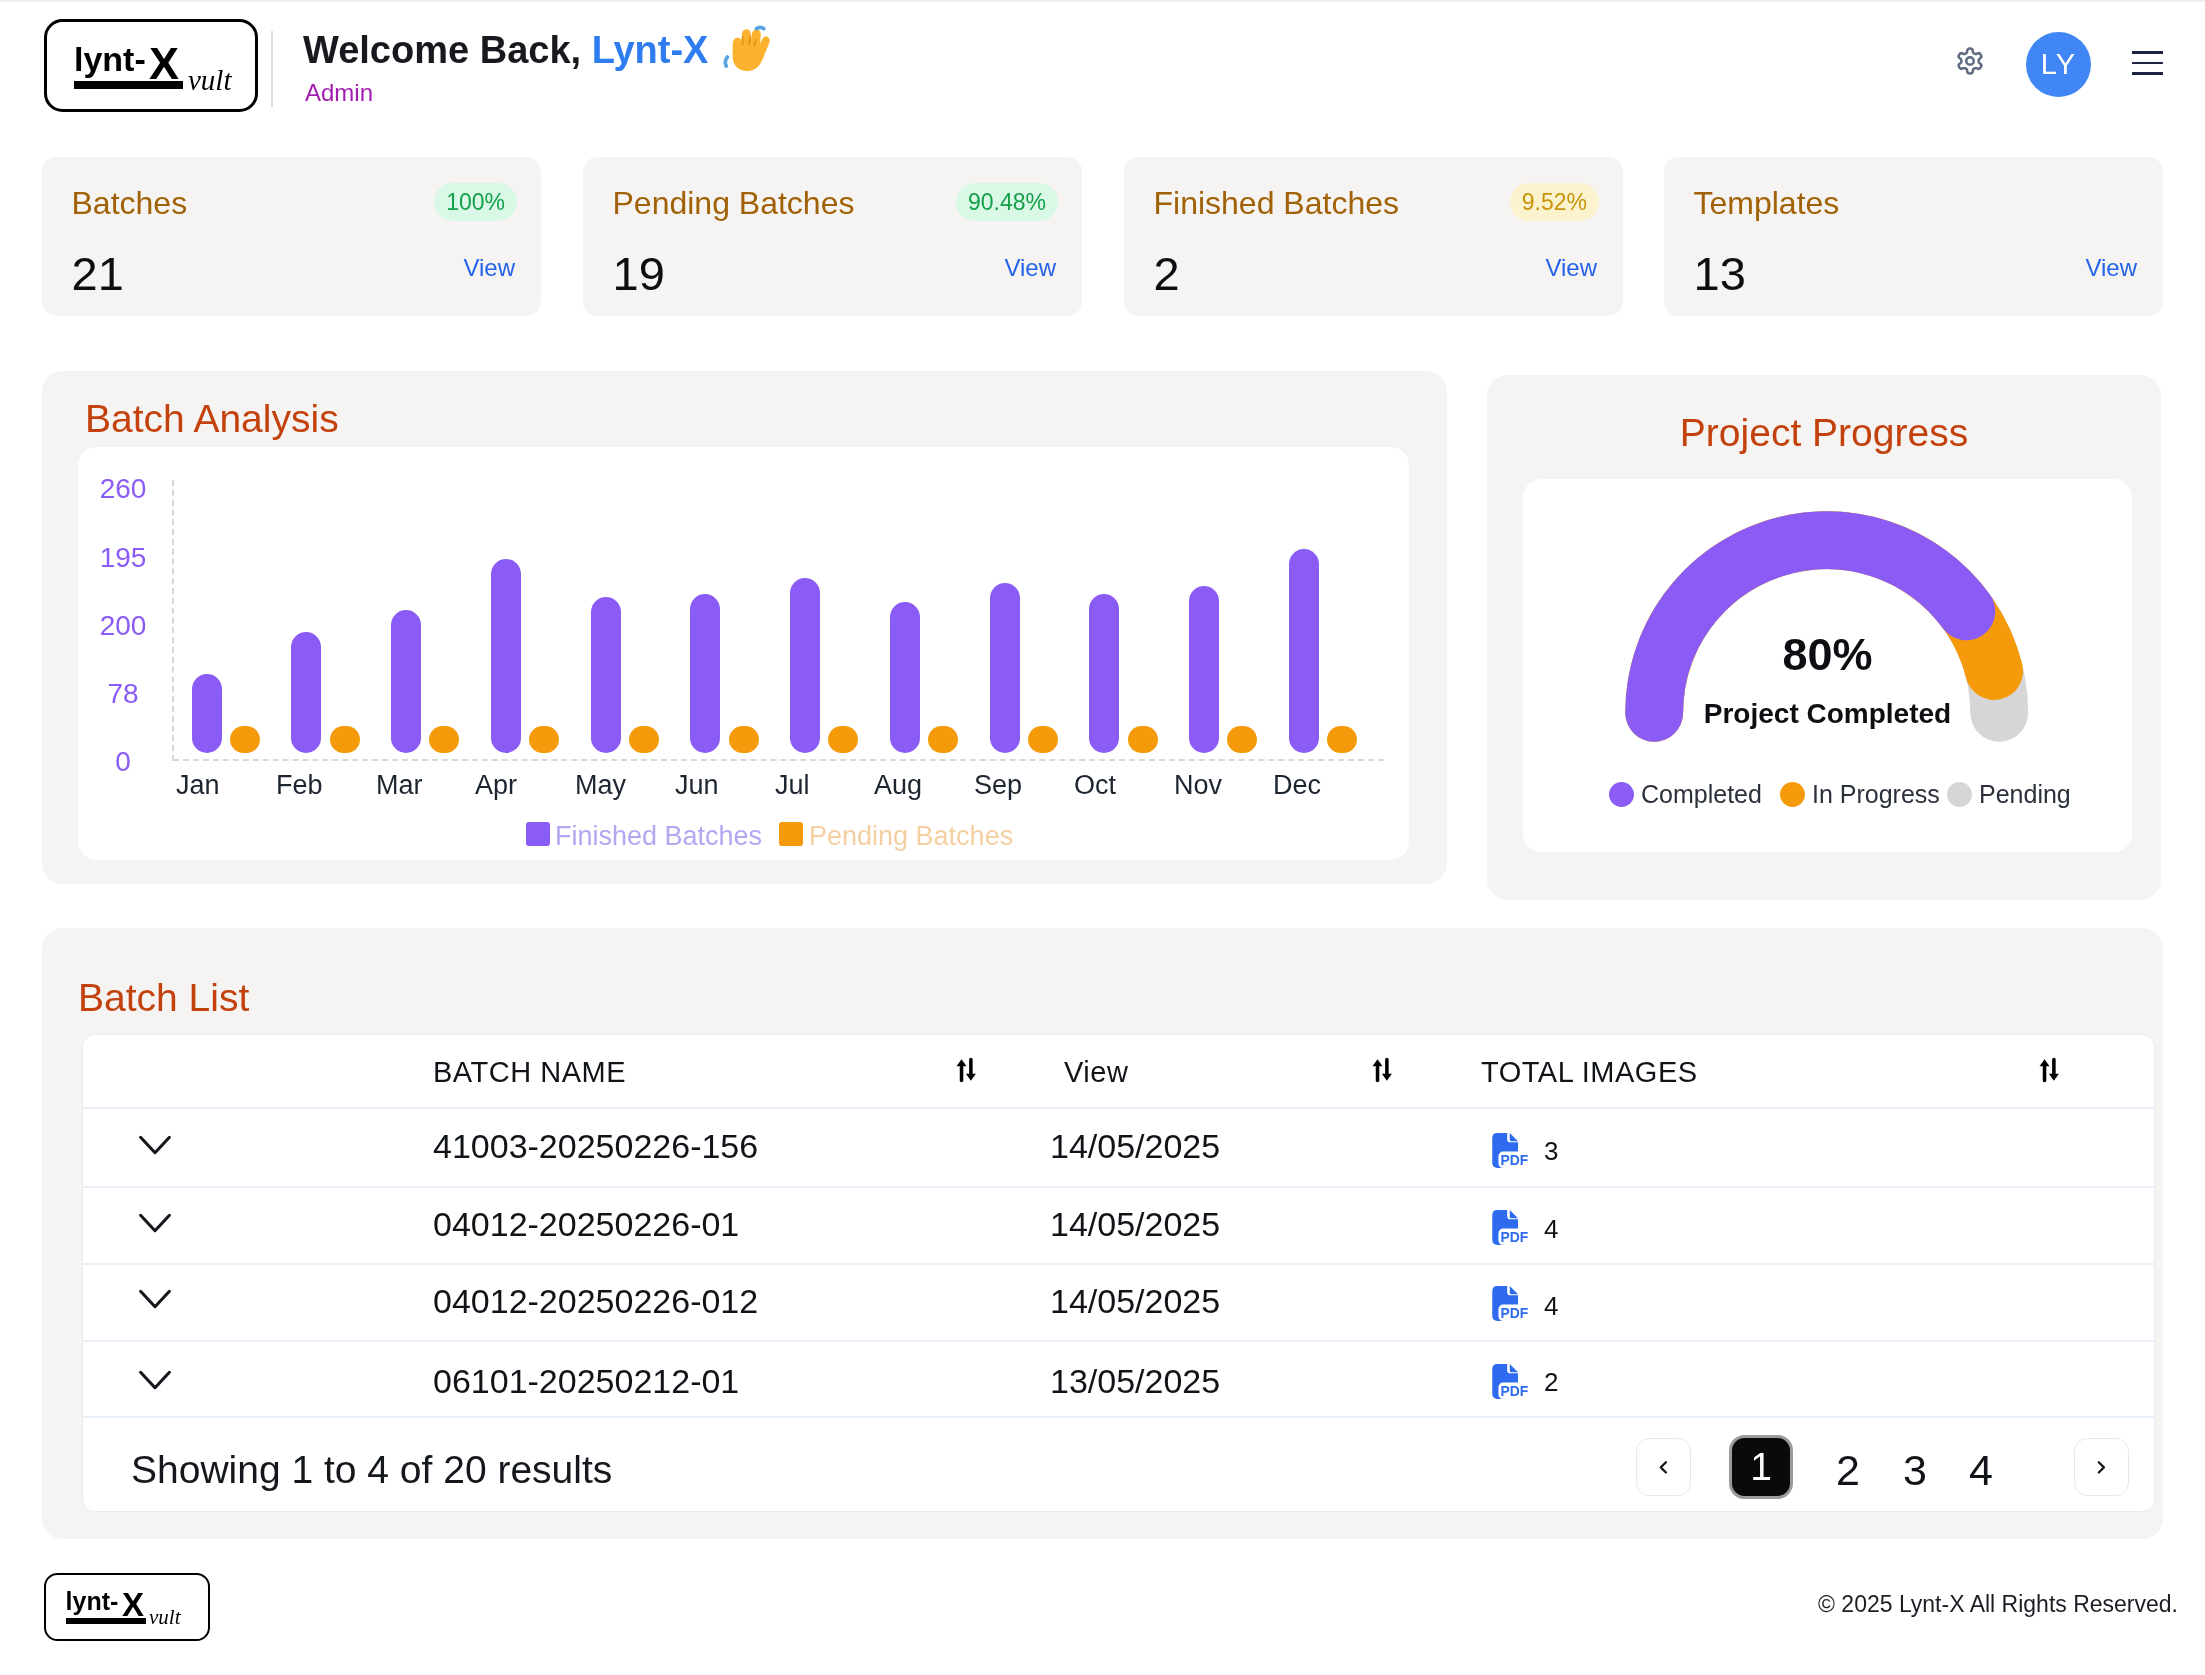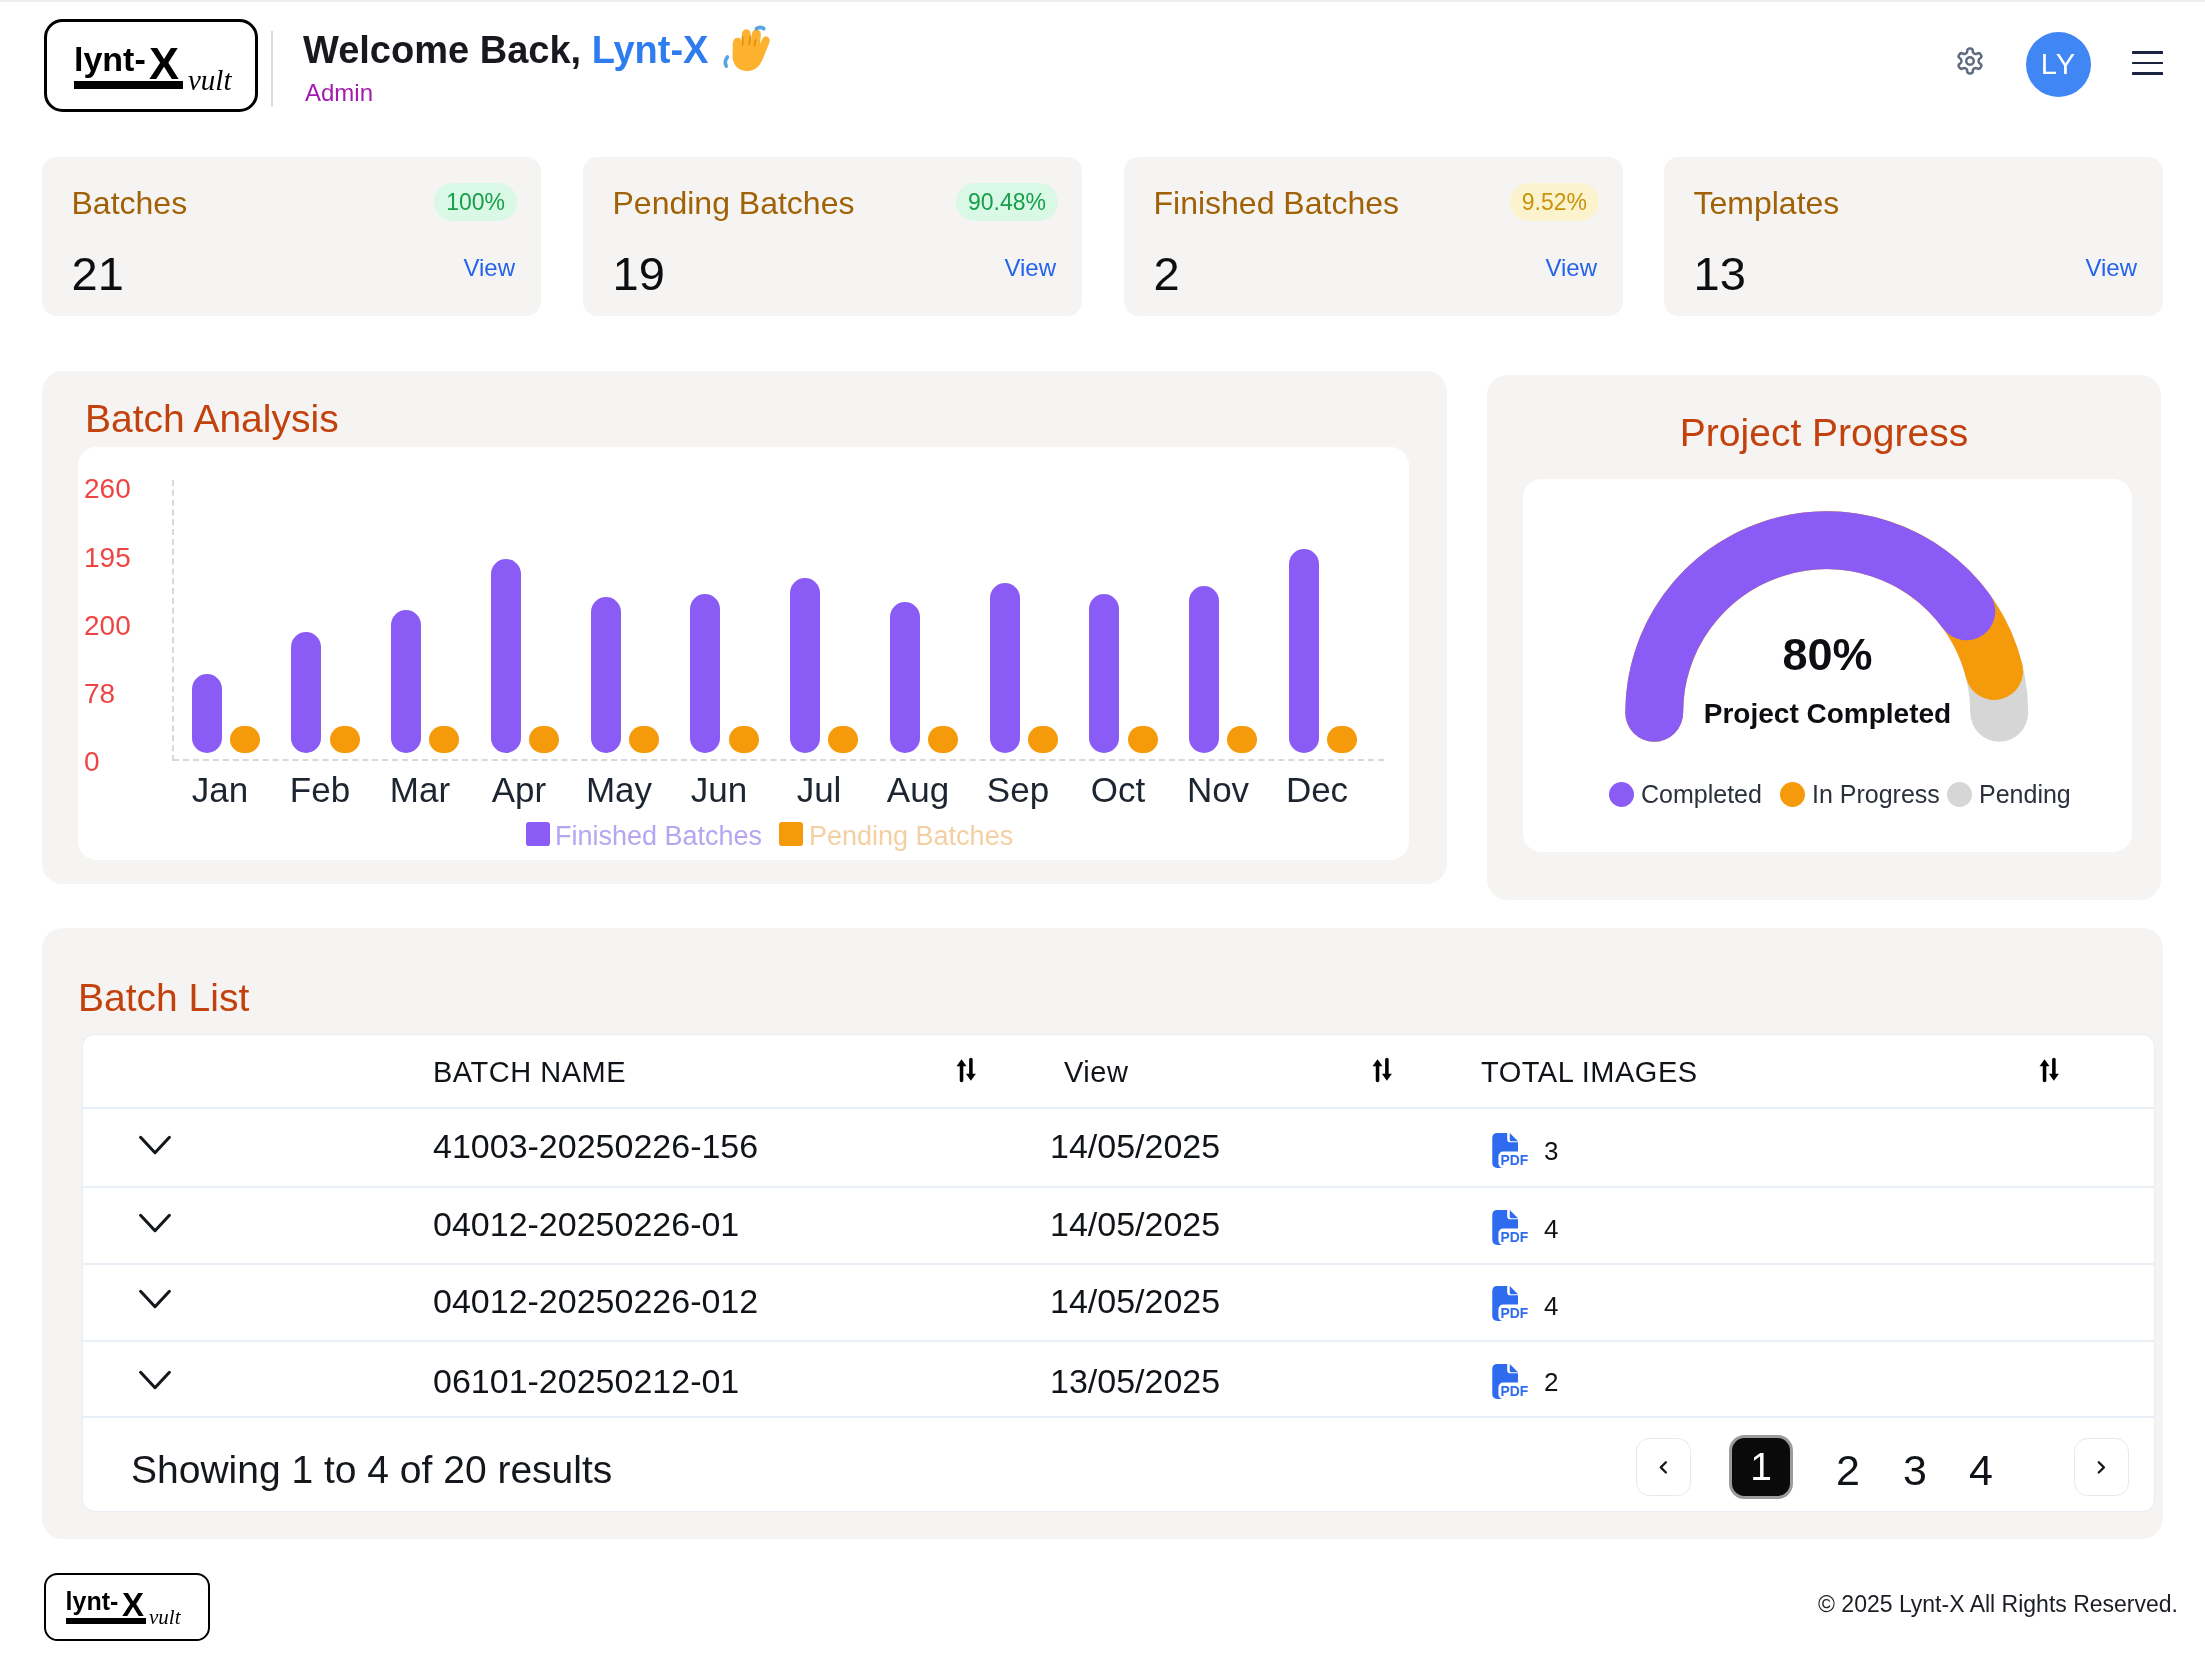--- a/index.html
+++ b/index.html
@@ -31,22 +31,22 @@
 .card .num{position:absolute;left:29.5px;top:246px;font-size:47px;font-weight:400;color:#0c0e12;line-height:1;top:250px}
 .card .badge{position:absolute;right:24px;top:26px;height:38px;border-radius:19px;font-size:23px;display:flex;align-items:center;padding:0 12px;line-height:1}
 .card .view{position:absolute;right:26px;top:254px;font-size:24px;color:#2563eb;line-height:1}
 .bgreen{background:#d9f8e5;color:#16a04b}
 .byellow{background:#fbf3cd;color:#c9940c}
 
 .seccard{position:absolute;background:#f5f4f2;border-radius:20.7px}
 .white{position:absolute;background:#fff;border-radius:18.6px}
 .sectitle{position:absolute;font-size:39px;color:#c2410c;line-height:1}
 
-.ylab{position:absolute;width:78px;text-align:left;font-size:28px;color:#ef4444;line-height:1}
-.mlab{position:absolute;width:88px;text-align:center;font-size:35px;color:#1d2530;line-height:1}
+.ylab{position:absolute;width:78px;text-align:center;font-size:28px;color:#8b5cf6;line-height:1}
+.mlab{position:absolute;width:88px;text-align:left;font-size:27px;color:#1d2530;line-height:1}
 .pbar{position:absolute;width:30px;background:#8a5cf5;border-radius:15px}
 .obar{position:absolute;width:30px;height:27px;background:#f59b0b;border-radius:14px;top:726px}
 .dotv{position:absolute;left:172px;top:480px;height:281px;border-left:2.1px dashed #d8d8d8}
 .doth{position:absolute;left:173px;top:759px;width:1211px;border-top:2.1px dashed #d8d8d8}
 .legsq{position:absolute;width:24px;height:24px;border-radius:3.1px;top:822px}
 .legtx{position:absolute;top:823px;font-size:27px;line-height:1}
 
 .thead{position:absolute;font-size:29px;color:#101418;line-height:1;letter-spacing:0.5px}
 .rowtx{position:absolute;font-size:34px;color:#101418;line-height:1}
 .cnt{position:absolute;font-size:26px;color:#101418;line-height:1}

